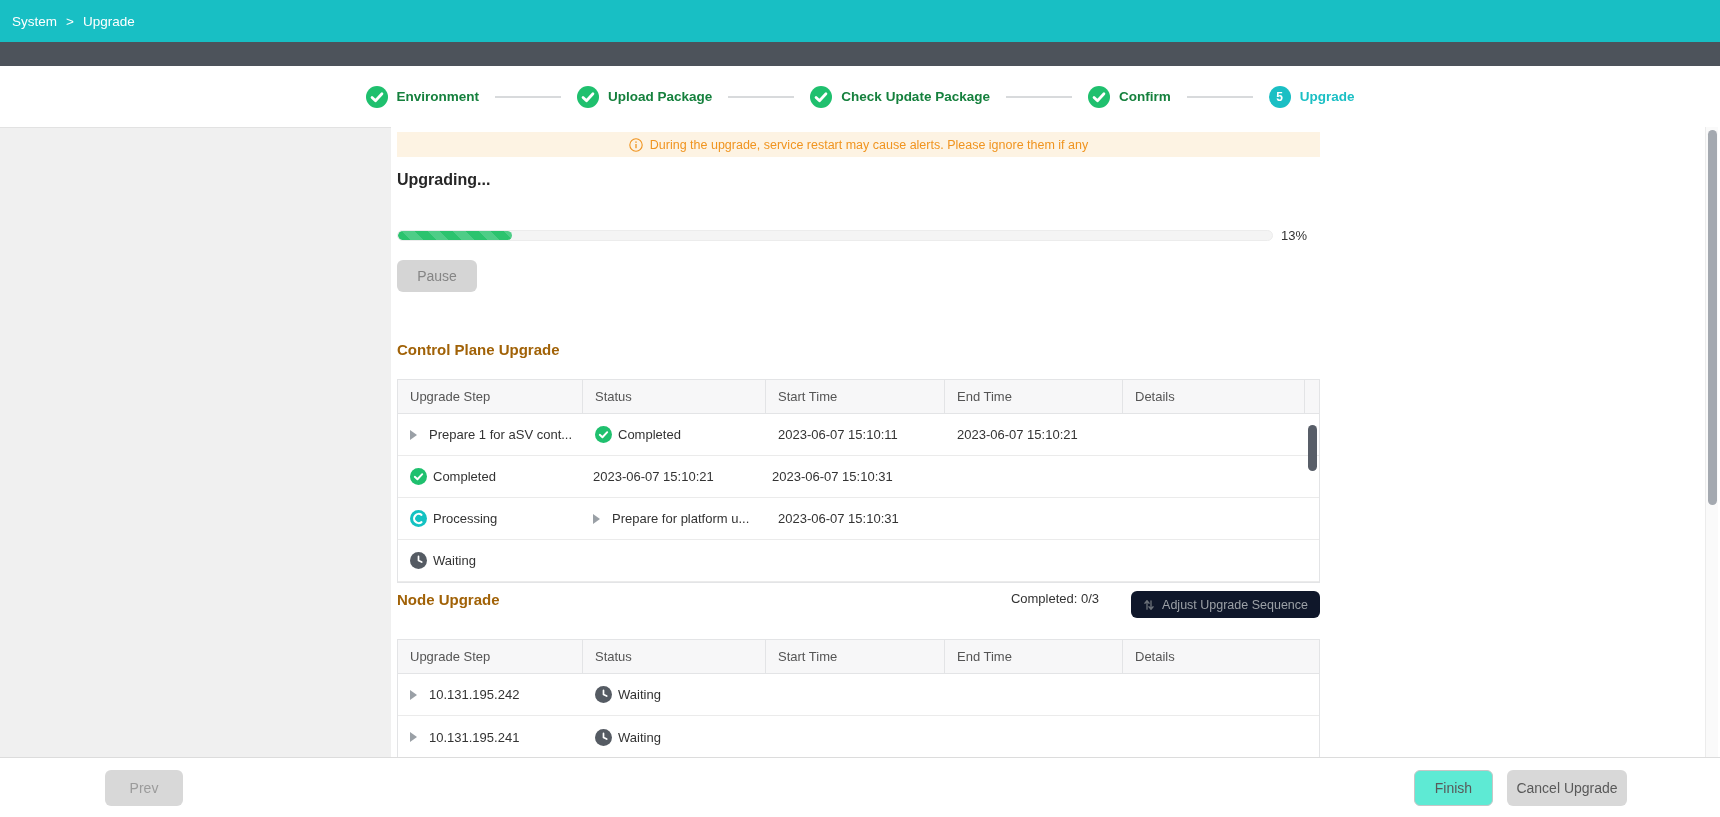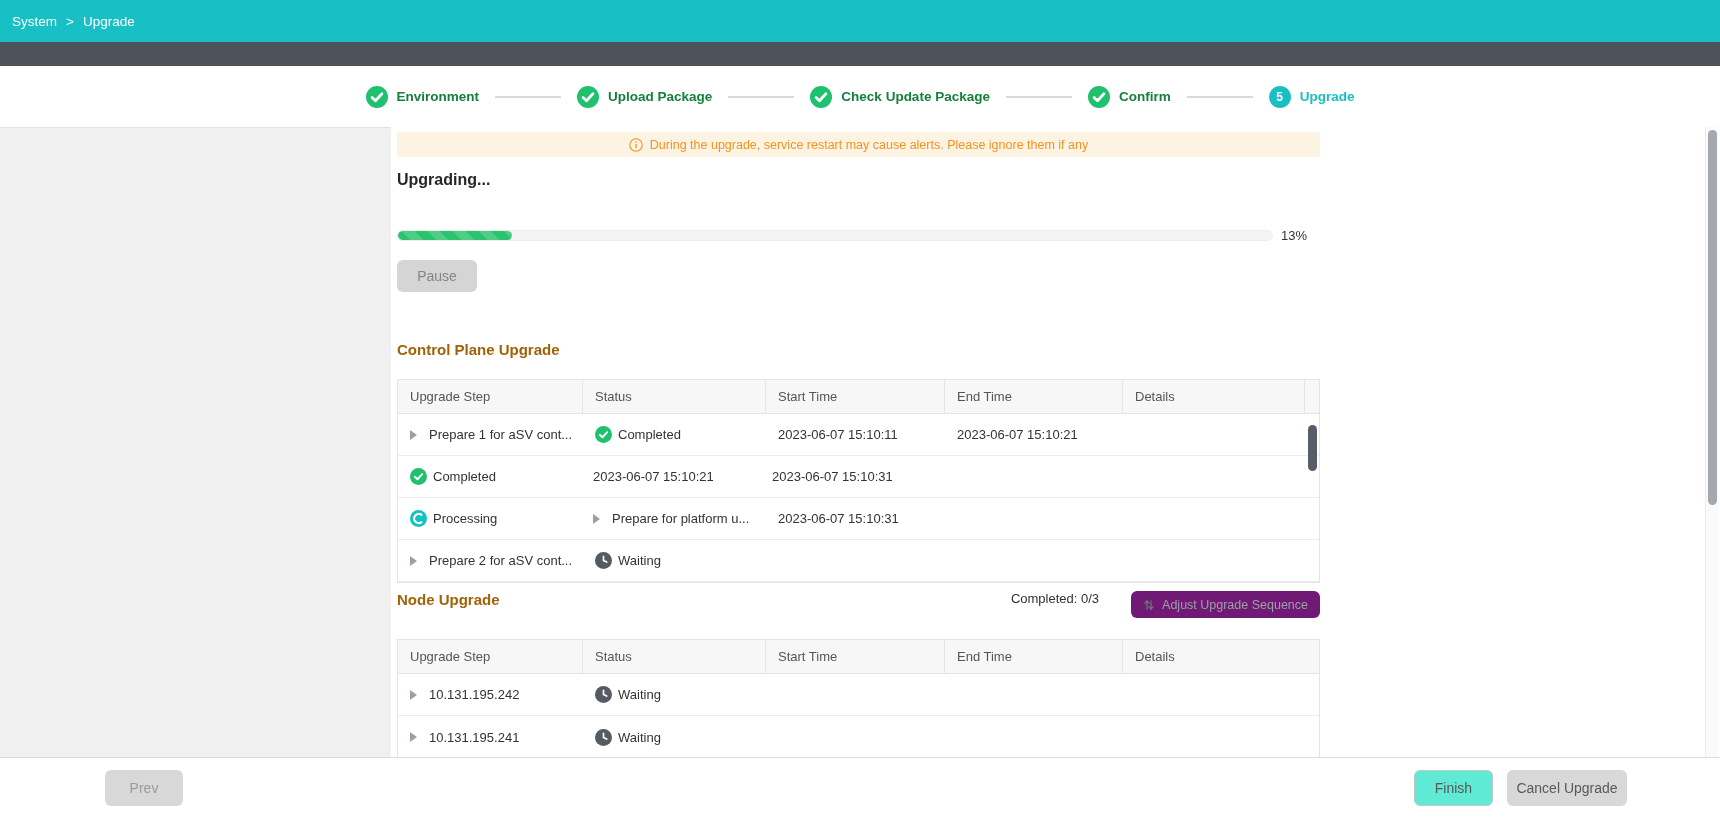--- a/index.html
+++ b/index.html
@@ -62,21 +62,21 @@
   .status { display:flex; align-items:center; gap:6px; }
   .gutter { width:15px; border-left:1px solid #e3e4e6; position:relative; flex:none; }
   .tbl-body-wrap { position:relative; }
   .inner-thumb { position:absolute; right:2px; top:11px; width:9px; height:46px;
                  background:#585e68; border-radius:5px; cursor:pointer; }
 
   
   .node-head { position:absolute; top:464px; left:0; width:923px; display:flex; align-items:flex-start; }
   .node-spacer { flex:1; }
   .completed-label { font-size:13px; color:#333; margin-right:32px; }
-  .btn-adjust { height:27px; padding:0 12px; background:#701a75; color:#9ba0a6; font-size:12.5px;
+  .btn-adjust { height:27px; padding:0 12px; background:#0f172a; color:#9ba0a6; font-size:12.5px;
                 display:flex; align-items:center; gap:7px; }
 
   
   .page-scrollbar { position:absolute; right:2px; top:0; width:13px; height:630px;
                     background:#fafafa; border-left:1px solid #ececec; }
   .page-scrollbar .thumb { position:absolute; left:2px; top:3px; width:9px; height:375px;
                            background:#a4a9b0; border-radius:5px; cursor:pointer; }
 
   
   .footer { position:absolute; left:0; bottom:0; width:1720px; height:60px; background:#fff;
@@ -215,24 +215,20 @@
             </div>
           <div class="td c1">
               <span class="caret"></span>
               <span>Prepare for platform u...</span>
             </div>
           <div class="td c3">2023-06-07 15:10:31</div>
           <div class="td c4"></div>
           <div class="td c5"></div>
         </div>
         <div class="trow">
-          <div class="td c1">
-              <span class="caret"></span>
-              <span>Prepare 2 for aSV cont...</span>
-            </div>
           <div class="td c2">
               <span class="status">
                 <svg width="17" height="17" viewBox="0 0 16 16">
                   <circle cx="8" cy="8" r="8" fill="#555b63"></circle>
                   <path d="M8 4.2 L8 8 L11 9.5" stroke="#fff" stroke-width="1.6" fill="none" stroke-linecap="round" stroke-linejoin="round"></path>
                 </svg>
                 <span>Waiting</span>
               </span>
             </div>
           <div class="td c3"></div>

